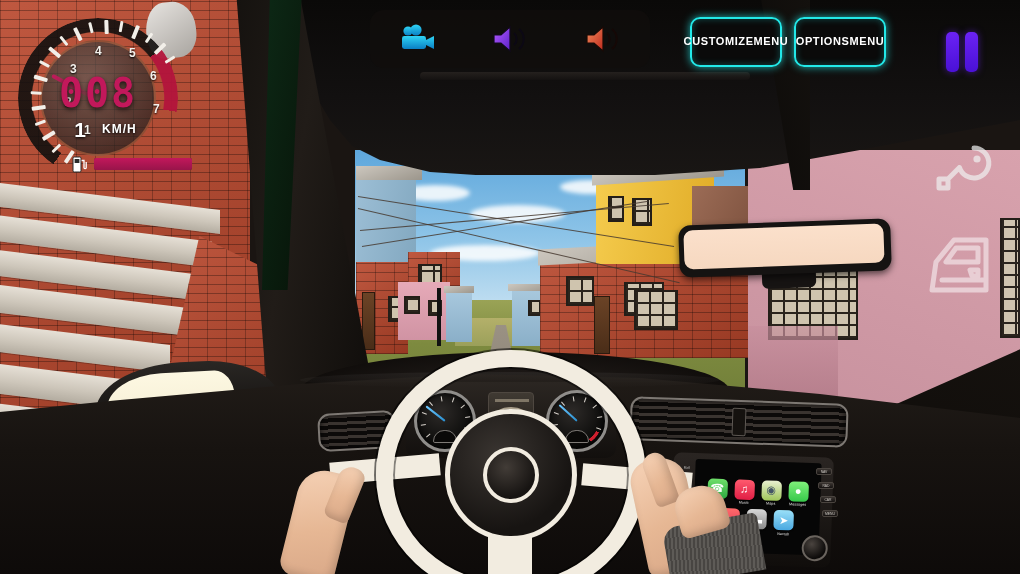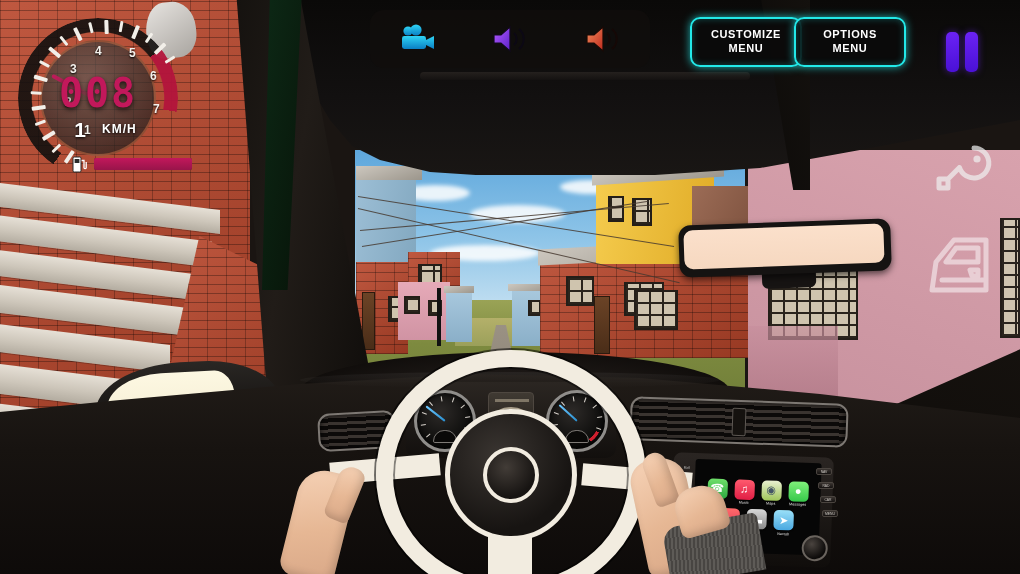--- a/index.html
+++ b/index.html
@@ -385,25 +385,25 @@
   }
 
   .top-icon-bar {
     position: absolute; left: 370px; top: 10px; width: 280px; height: 58px;
     background: rgba(16,14,13,.72); border-radius: 14px;
     display: flex; align-items: center; justify-content: space-around;
   }
   .top-icon { width: 48px; height: 38px; display: flex; align-items: center; justify-content: center; }
 
   .menu-btn {
-    position: absolute; top: 17px; width: 112px; height: 50px;
+    position: absolute; top: 17px; width: 92px; height: 50px;
     border: 2px solid #22e8e8; border-radius: 10px;
     background: rgba(10,10,10,.88);
     box-shadow: 0 0 9px rgba(34,232,232,.75), inset 0 0 7px rgba(34,232,232,.30);
-    display: flex; flex-direction: column; align-items: center; justify-content: center;
+    display: flex; align-items: center; justify-content: center;
     color: #fff; font-size: 11px; font-weight: bold; line-height: 1.25;
     letter-spacing: .6px; text-align: center;
   }
   .menu-btn.customize { left: 690px; }
   .menu-btn.options   { left: 794px; }
 
   .pause-btn {
     position: absolute; left: 941px; top: 31px; width: 42px; height: 42px;
     display: flex; gap: 6px; align-items: center; justify-content: center;
   }

